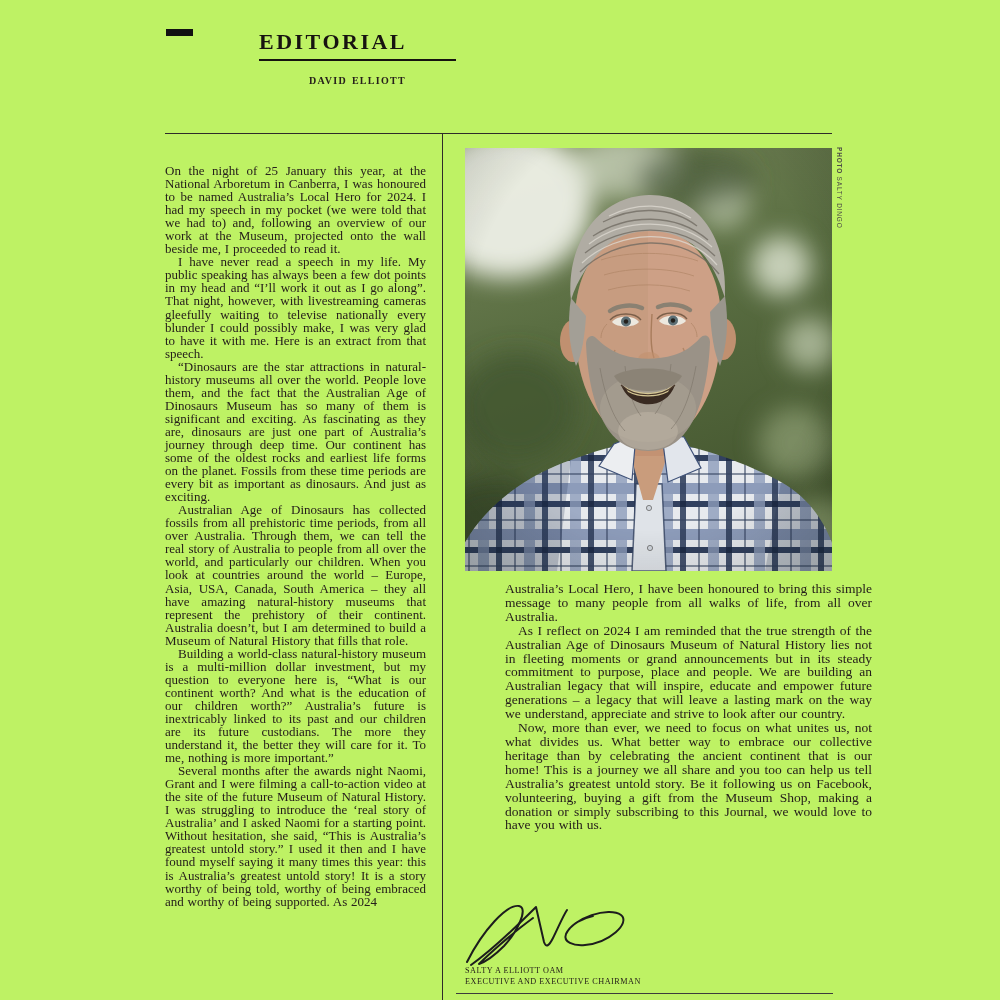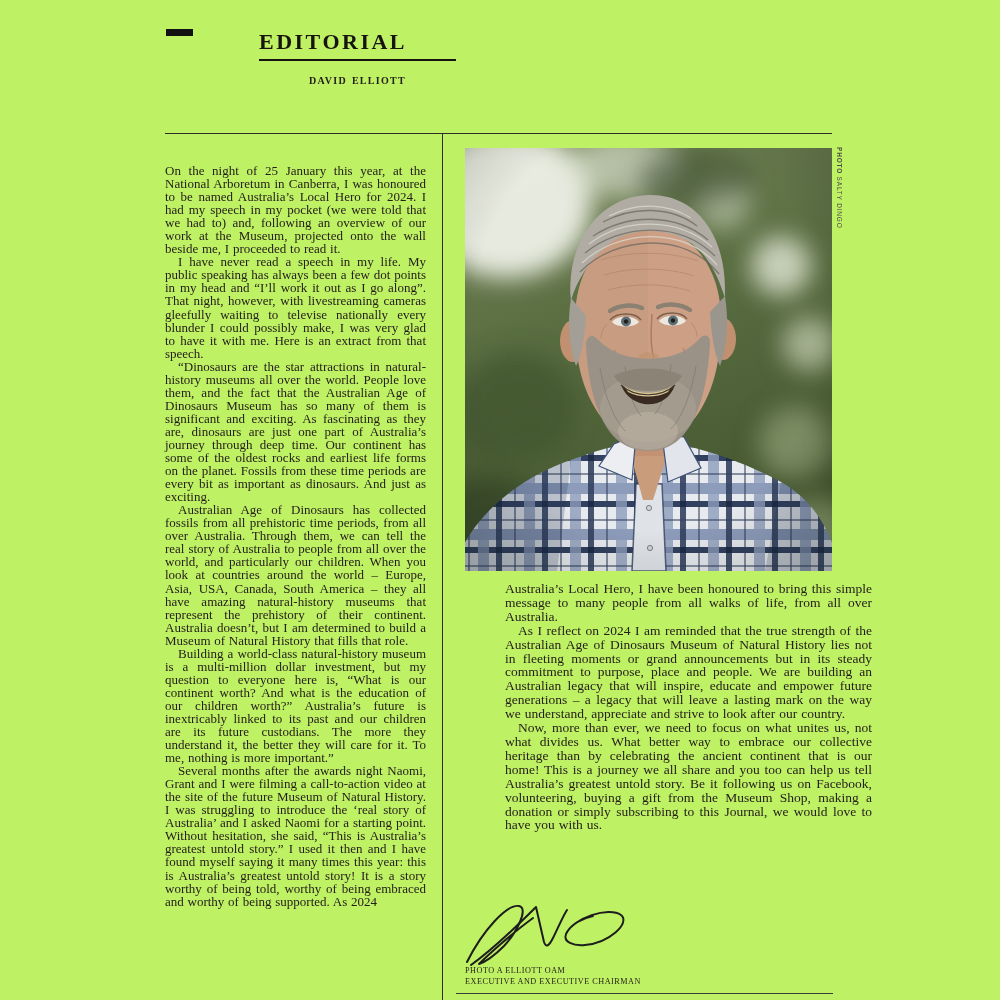--- a/index.html
+++ b/index.html
@@ -205,17 +205,17 @@
   <div class="signature-block">
     <svg width="170" height="72" viewBox="0 0 170 72" xmlns="http://www.w3.org/2000/svg">
       <g stroke="#1d1d1d" stroke-width="2" fill="none" stroke-linecap="round" stroke-linejoin="round">
         <path d="M4,66 C20,34 44,8 56,10 C66,12 54,36 41,50 C32,59 22,66 16,68 C24,60 48,38 70,22"></path>
         <path d="M8,69 C32,52 58,26 73,11 L81,46 C83,52 86,50 90,42 C95,32 100,20 104,14"></path>
         <path d="M103,38 C110,22 146,10 158,19 C168,27 146,47 122,49 C110,50 100,46 103,38 C108,28 120,22 130,20"></path>
       </g>
     </svg>
   </div>
 
-  <div class="sig-name">PHOTO A ELLIOTT OAM</div>
+  <div class="sig-name">SALTY A ELLIOTT OAM</div>
   <div class="sig-title">EXECUTIVE AND EXECUTIVE CHAIRMAN</div>
   <div class="bottom-rule"></div>
 
 </div>
 
 </body></html>

